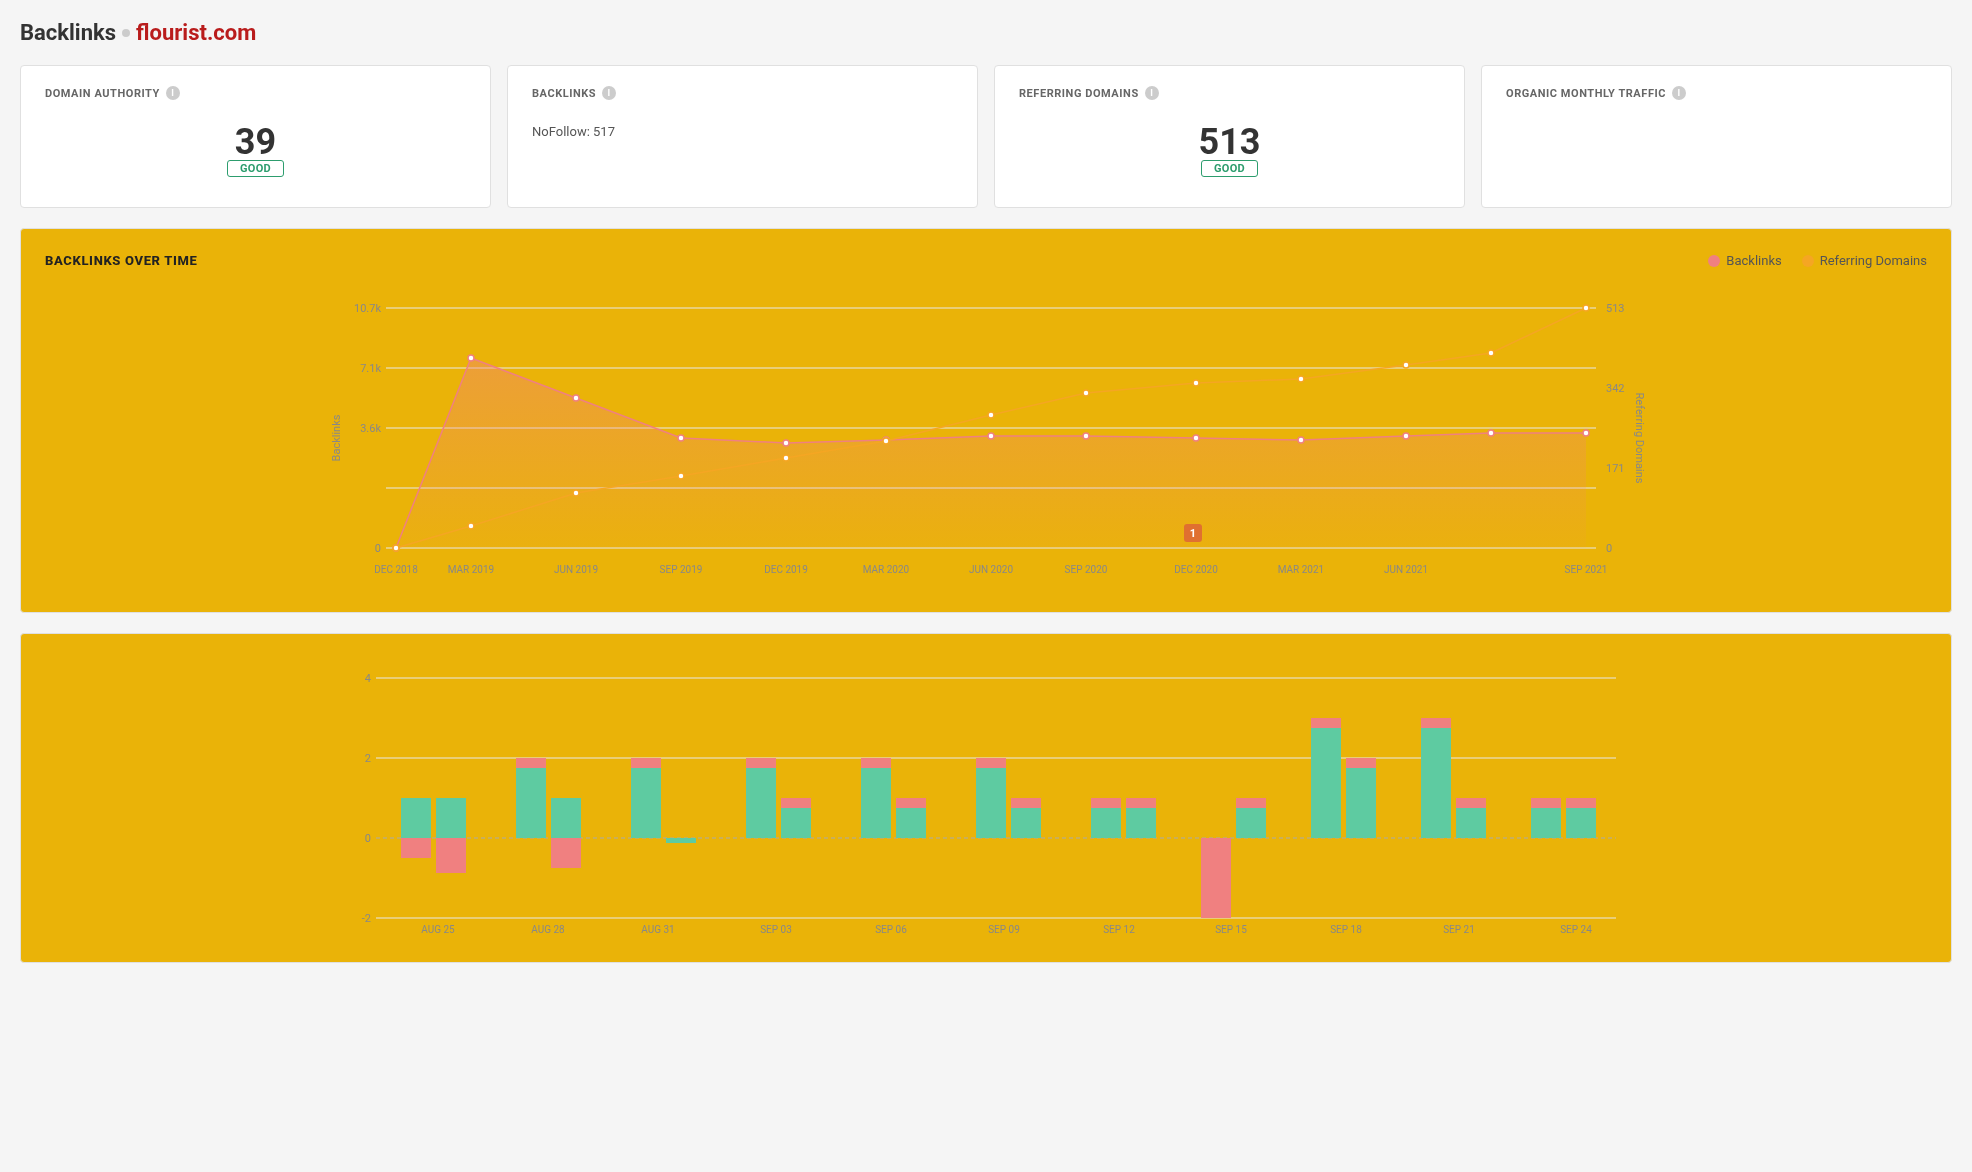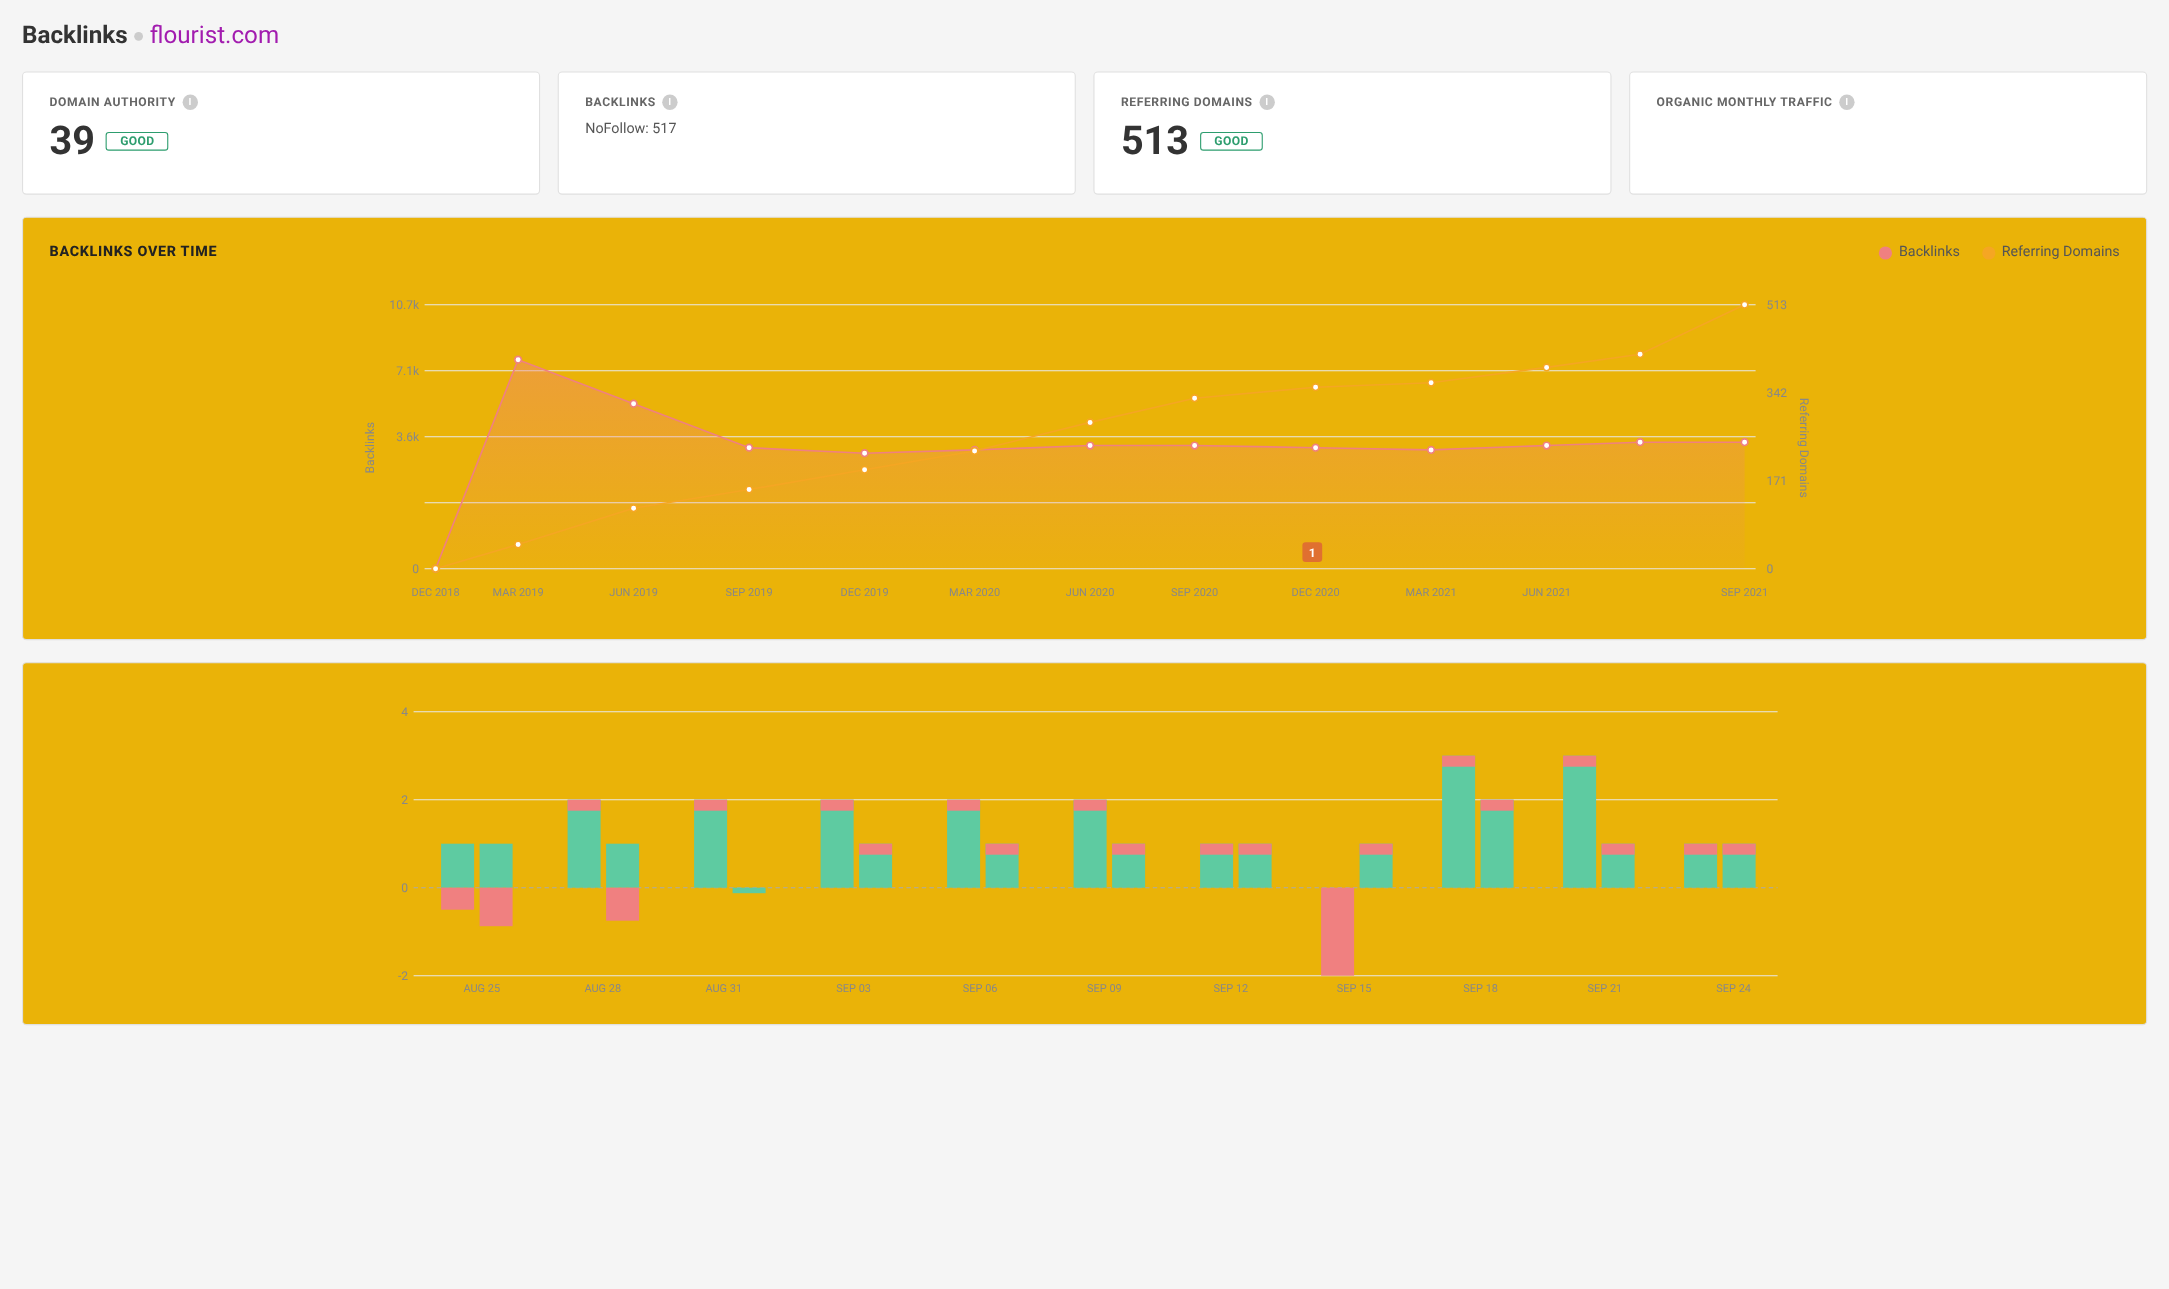--- a/index.html
+++ b/index.html
@@ -35,44 +35,44 @@
       border-radius: 4px;
       padding: 20px 24px 24px;
     }
     .metric-label {
       font-size: 11px;
       font-weight: 700;
       letter-spacing: 0.05em;
       color: #666;
       text-transform: uppercase;
       display: flex;
-      align-items: flex-start;
+      align-items: center;
       gap: 6px;
-      margin-bottom: 10px;
+      margin-bottom: 24px;
     }
     .metric-label .info-icon {
       width: 14px; height: 14px;
       border-radius: 50%;
       background: #ccc;
       color: #fff;
       font-size: 9px;
       display: inline-flex;
       align-items: center;
       justify-content: center;
       font-style: normal;
       font-weight: 700;
     }
     .metric-value {
       font-size: 36px;
       font-weight: 700;
       line-height: 1;
       display: flex;
       align-items: center;
-      gap: 10px;
       margin-bottom: 6px;
+      flex-direction: column;
     }
     .metric-value.underline-red {
       text-decoration: underline;
       text-decoration-color: #e05252;
       text-decoration-thickness: 2px;
     }
     .badge-good {
       font-size: 11px;
       font-weight: 700;
       color: #2d9d6e;
@@ -135,21 +135,21 @@
       position: relative;
       width: 100%;
     }
   </style>
 </head>
 <body>
 
 <div class="page-title">
   <span>Backlinks</span>
   <span class="dot"></span>
-  <span style="font-weight:400; color:#a21caf;">flourist.com</span>
+  <span style="font-weight:700; color:#b91c1c;">flourist.com</span>
 </div>
 
 <div class="metrics-row">
 
   <div class="metric-card">
     <div class="metric-label">
       <span>DOMAIN AUTHORITY</span>
       <span class="info-icon">i</span>
     </div>
     <div class="metric-value">

